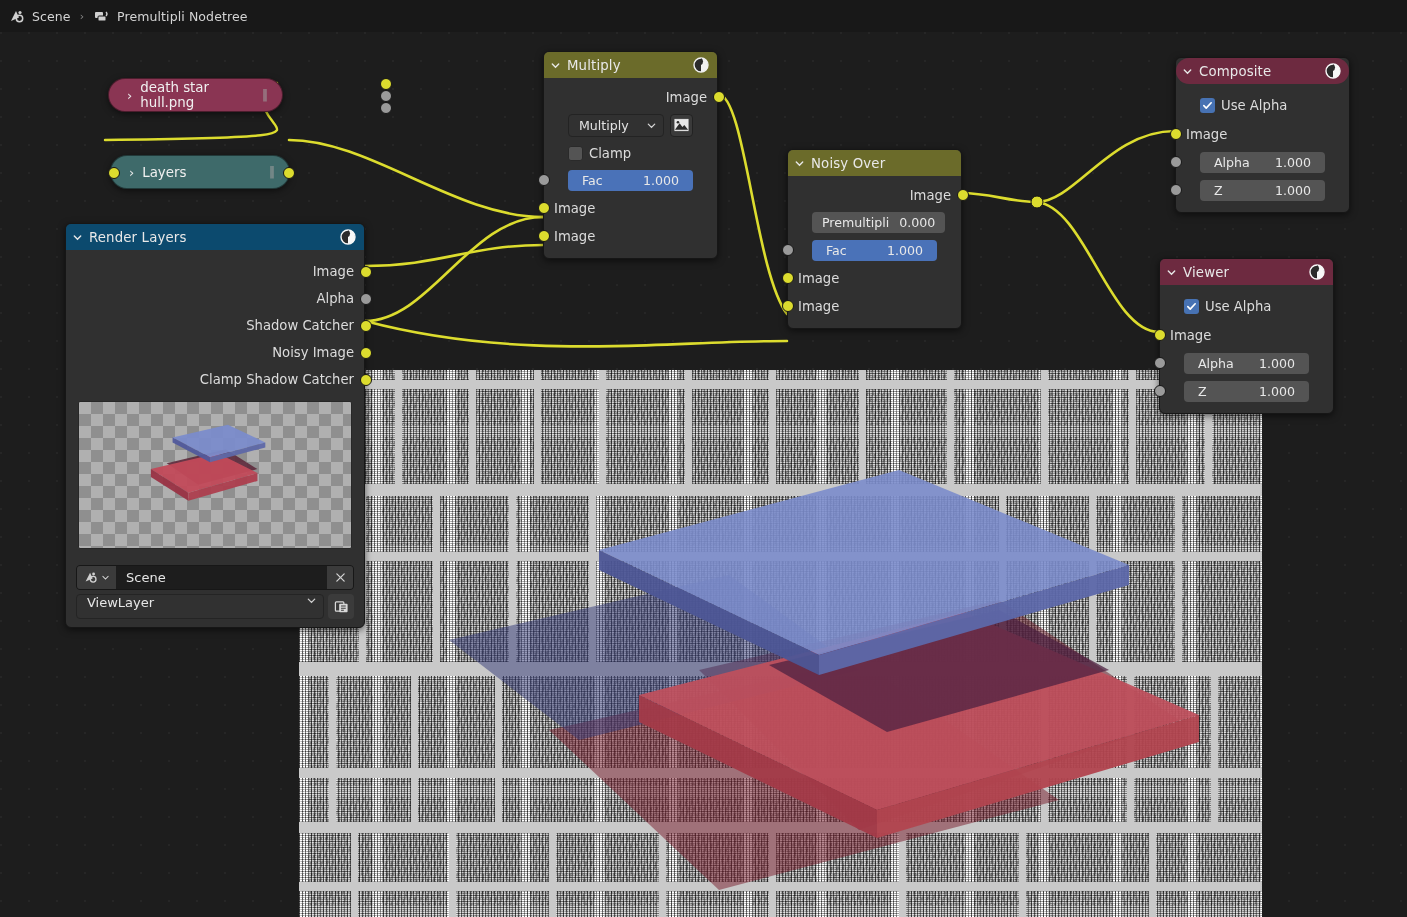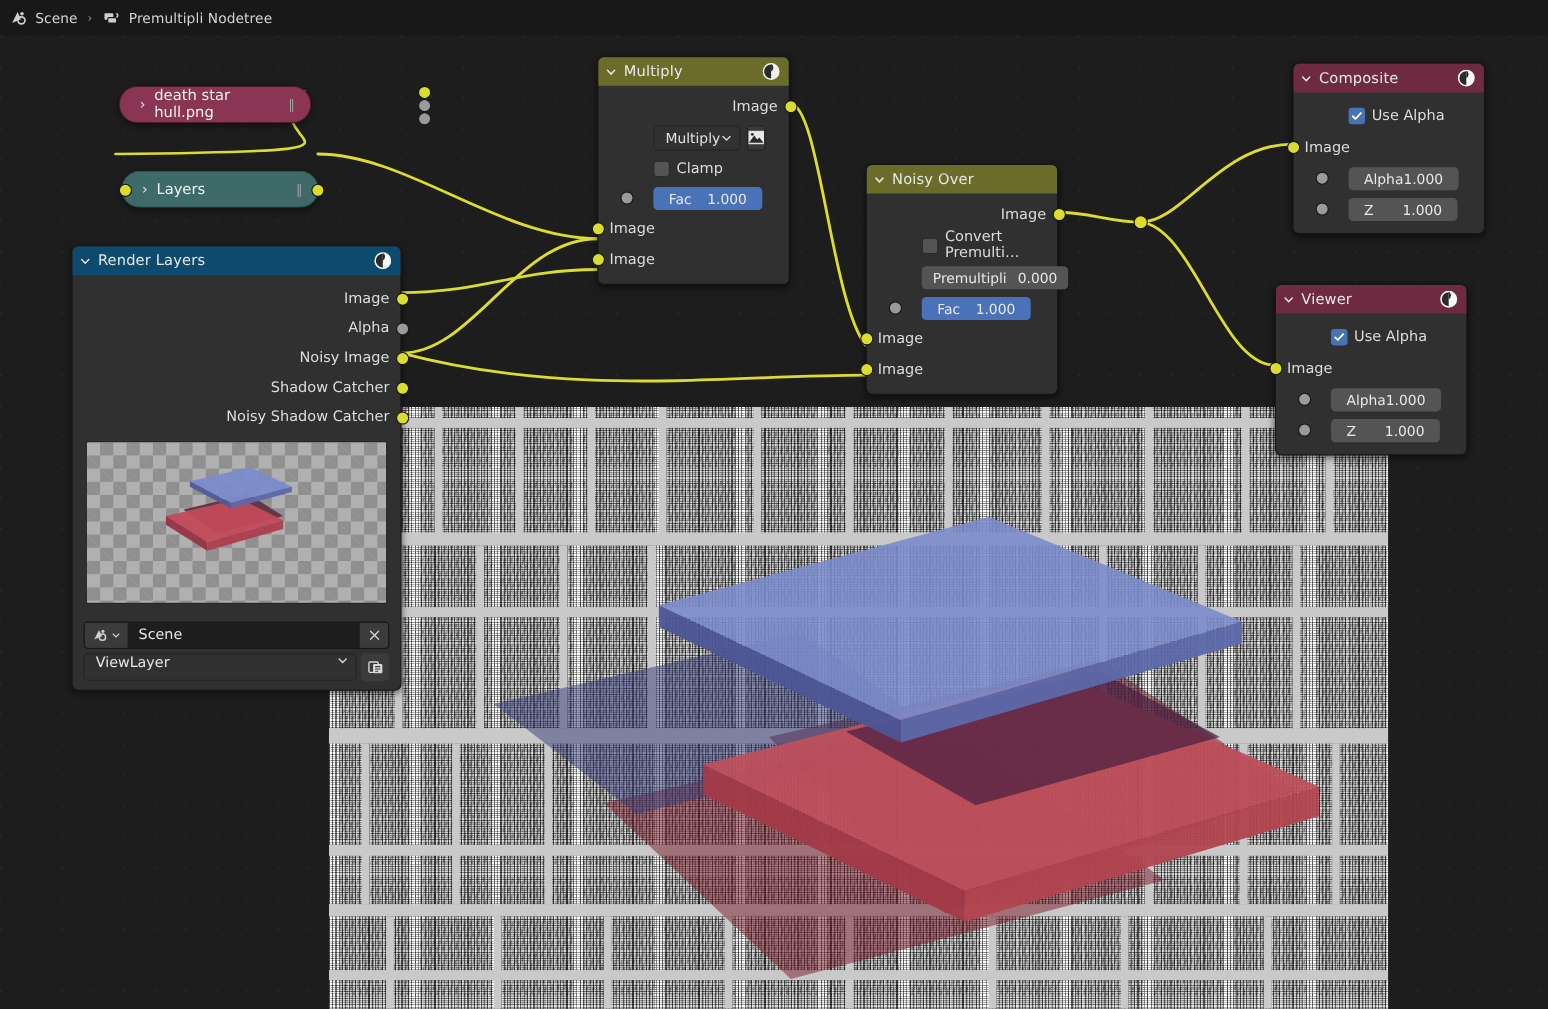--- a/index.html
+++ b/index.html
@@ -99,21 +99,21 @@
   .sock.grey { background:#9a9a9a; }
 
   
   .wfield {
     height: 21px; border-radius: 4px; background:#545454;
     display:flex; align-items:center; justify-content:space-between;
     padding: 0 10px; font-size:12.6px; color:#e8e8e8; flex:1;
   }
   .wfield.blue { background:#4a72b8; }
   .wfield .v { font-size:12.6px; }
-  .wrow { height:28px; display:flex; align-items:center; padding:0 24px; position:relative; gap:6px;margin-left:26px; }
+  .wrow { height:28px; display:flex; align-items:center; padding:0 24px; position:relative; gap:6px; }
 
   .dropdown {
     height: 23px; border-radius:4px; background:#313131; border:1px solid #232323;
     display:flex; align-items:center; padding: 0 6px 0 10px; color:#e2e2e2; font-size:12.6px;
     justify-content: space-between; flex:1;
   }
   .chk { width:15px; height:15px; border-radius:3px; flex:0 0 auto; }
   .chk.off { background:#545454; border:1px solid #2a2a2a; }
   .chk.on { background:#4772b3; display:flex; align-items:center; justify-content:center; }
 
@@ -349,24 +349,20 @@
       <svg class="chev" viewBox="0 0 12 12">
         <path d="M2.5 4.3 L6 8 L9.5 4.3" fill="none" stroke="#e8e8e8" stroke-width="1.5" stroke-linecap="round"></path>
       </svg>
       <span class="title">Noisy Over</span>
     </div>
     <div class="node-body">
       <div class="row out" style="height:26px;">
         <span class="row-label">Image</span>
         <div class="sock yellow" style="left:175px; top:13px;"></div>
       </div>
-      <div class="wrow" style="height:30px;">
-        <div class="chk off"></div>
-        <span class="row-label">Convert Premulti…</span>
-      </div>
       <div class="wrow" style="height:28px;">
         <div class="wfield" style="justify-content:center;gap:10px;">
           <span>Premultipli</span>
           <span class="v">0.000</span>
         </div>
       </div>
       <div class="wrow" style="height:28px;">
         <div class="sock grey" style="left:0px; top:14px;"></div>
         <div class="wfield blue" style="justify-content:space-between;padding:0 14px;">
           <span>Fac</span>
@@ -399,29 +395,29 @@
     <div class="node-body" style="padding-top:8px;">
       <div class="row out" style="height:27px;">
         <span class="row-label">Image</span>
         <div class="sock yellow" style="left:300px; top:14px;"></div>
       </div>
       <div class="row out" style="height:27px;">
         <span class="row-label">Alpha</span>
         <div class="sock grey" style="left:300px; top:14px;"></div>
       </div>
       <div class="row out" style="height:27px;">
+        <span class="row-label">Shadow Catcher</span>
+        <div class="sock yellow" style="left:300px; top:14px;"></div>
+      </div>
+      <div class="row out" style="height:27px;">
         <span class="row-label">Noisy Image</span>
         <div class="sock yellow" style="left:300px; top:14px;"></div>
       </div>
       <div class="row out" style="height:27px;">
-        <span class="row-label">Shadow Catcher</span>
-        <div class="sock yellow" style="left:300px; top:14px;"></div>
-      </div>
-      <div class="row out" style="height:27px;">
-        <span class="row-label">Noisy Shadow Catcher</span>
+        <span class="row-label">Clamp Shadow Catcher</span>
         <div class="sock yellow" style="left:300px; top:14px;"></div>
       </div>
 
       <div class="preview">
         <svg viewBox="0 0 274 148" style="position:absolute;inset:0;width:100%;height:100%">
           <polygon points="88,62 148,48 180,68 120,84" fill="#5e2a3c" opacity="0.9"></polygon>
           <polygon points="72,68 140,52 180,72 110,92" fill="#c24a5a" opacity="0.95"></polygon>
           <polygon points="72,68 110,92 110,100 72,76" fill="#9a3344" opacity="0.95"></polygon>
           <polygon points="110,92 180,72 180,80 110,100" fill="#ad3e4e" opacity="0.95"></polygon>
           <polygon points="94,36 150,23 188,41 132,56" fill="#7b8ccb" opacity="0.95"></polygon>
@@ -463,21 +459,21 @@
             <rect x="1.5" y="3" width="9" height="10" rx="1" fill="none" stroke="#d8d8d8" stroke-width="1.3"></rect>
             <rect x="5.5" y="5" width="9" height="9" rx="1" fill="#d8d8d8"></rect>
             <path d="M7.5 7.5 h5 M7.5 9.8 h5 M7.5 12 h3" stroke="#3b3b3b" stroke-width="1.1"></path>
           </svg>
         </div>
       </div>
     </div>
   </div>
 
   <div class="node" style="left:1175px; top:25px; width:175px;">
-    <div class="node-hdr" style="background:#6d2a40;">
+    <div class="node-hdr" style="background:#6d2a40;border-radius:13px;">
       <svg class="chev" viewBox="0 0 12 12">
         <path d="M2.5 4.3 L6 8 L9.5 4.3" fill="none" stroke="#e8e8e8" stroke-width="1.5" stroke-linecap="round"></path>
       </svg>
       <span class="title">Composite</span>
       <svg class="hdr-ico" viewBox="0 0 16 16">
         <circle cx="8" cy="8" r="7" fill="#2b2b2b" stroke="#f8f8f8" stroke-width="1.4"></circle>
         <path d="M8 1 A7 7 0 0 1 8 15 Z" fill="#f8f8f8"></path>
         <path d="M8 8 A4 4 0 0 0 8 1 Z" fill="#2b2b2b"></path>
       </svg>
     </div>

